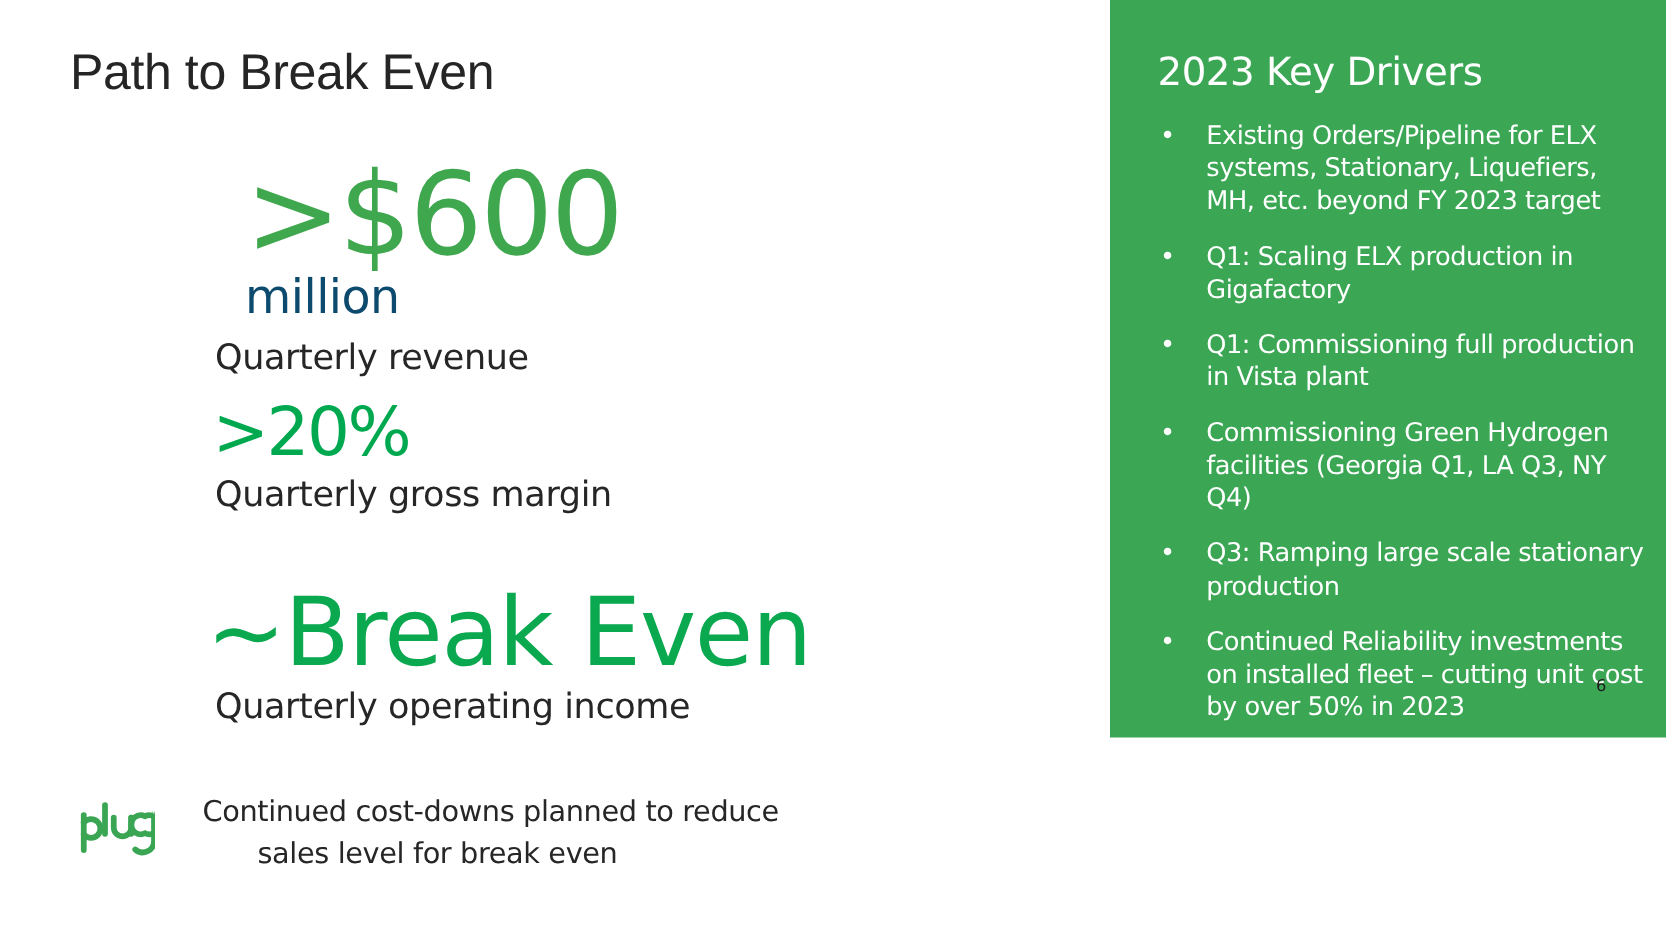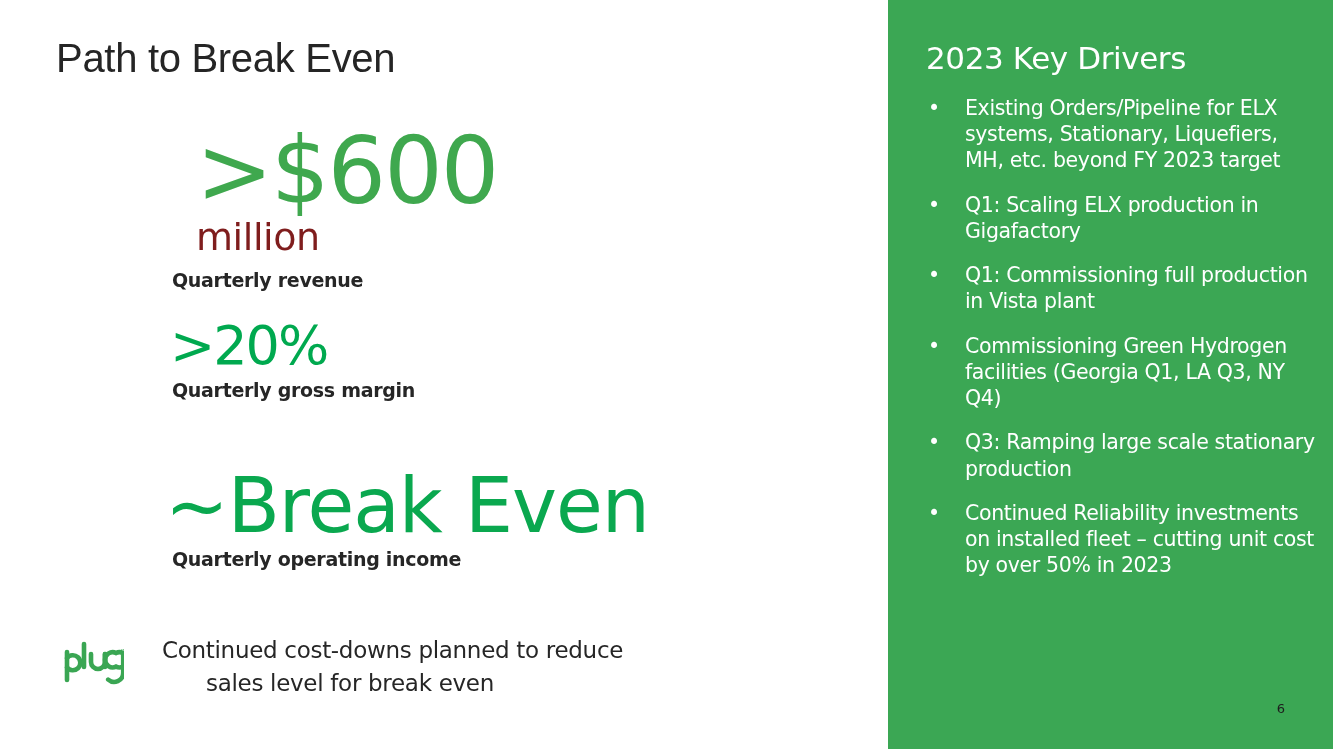--- a/index.html
+++ b/index.html
@@ -53,31 +53,31 @@
   }
 
   .metric-unit {
     font-family: "DejaVu Sans", sans-serif;
     font-weight: 400;
     letter-spacing: -0.4px;
   }
 
   .metric-caption {
     font-family: "DejaVu Sans", sans-serif;
-    font-size: 19px;
-    font-weight: 700;
+    font-size: 28px;
+    font-weight: 400;
     color: #262626;
     letter-spacing: -0.3px;
     white-space: nowrap;
   }
 
   
   #metric-revenue { top: 128px; }
   #metric-revenue .metric-value { font-size: 92px; color: #3FA84E; }
-  #metric-revenue .metric-unit  { font-size: 38px; color: #7f1d1d; margin-left: 26px; }
+  #metric-revenue .metric-unit  { font-size: 38px; color: #0c4a6e; margin-left: 26px; }
   #metric-revenue .metric-row   { padding-left: 170px; flex-direction: column; }
   #metric-revenue .metric-caption { padding-left: 172px; margin-top: 10px; }
 
   
   #metric-margin { top: 320px; }
   #metric-margin .metric-value { font-size: 54px; color: #00A94F; }
   #metric-margin .metric-row   { padding-left: 170px; }
   #metric-margin .metric-caption { padding-left: 172px; margin-top: 8px; }
 
   
@@ -110,21 +110,21 @@
     padding-top: 4px;
   }
   #footer-text .line2 { padding-left: 44px; }
 
   
   #drivers-panel {
     position: absolute;
     left: 888px;
     top: 0;
     width: 445px;
-    height: 749px;
+    height: 590px;
     background: #3BA754;
   }
   #drivers-title {
     position: absolute;
     left: 38px;
     top: 40px;
     font-family: "DejaVu Sans", sans-serif;
     font-size: 31px;
     font-weight: 400;
     color: #ffffff;

